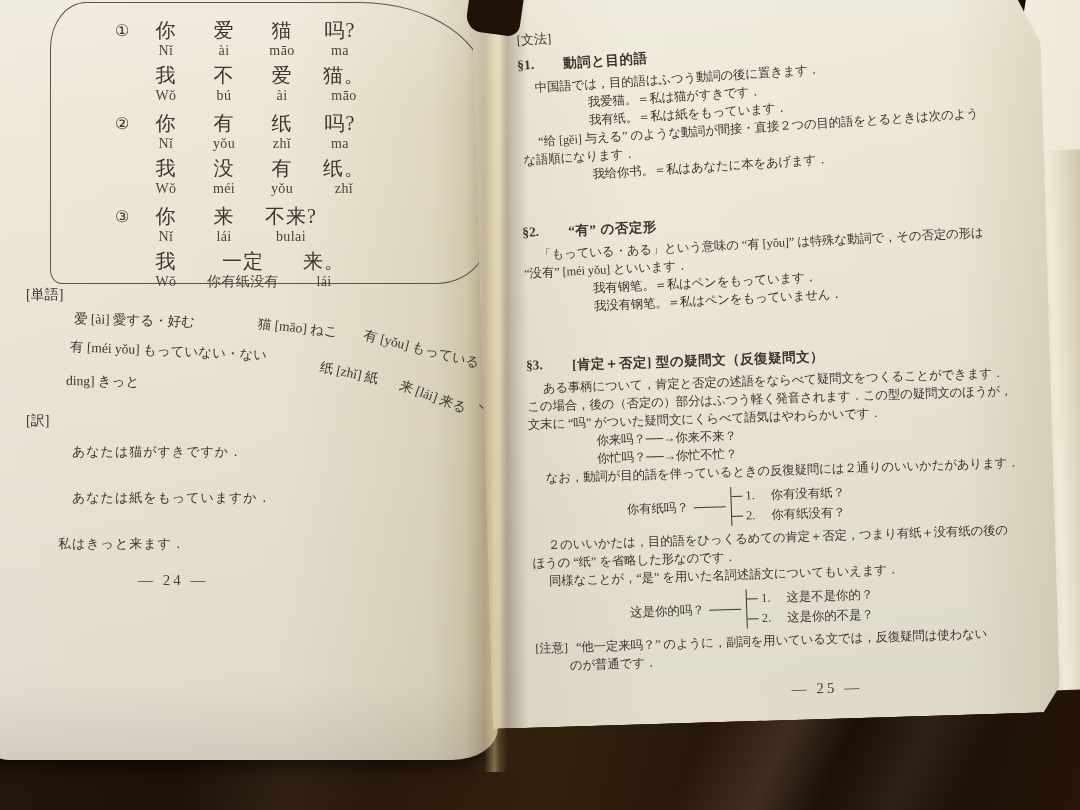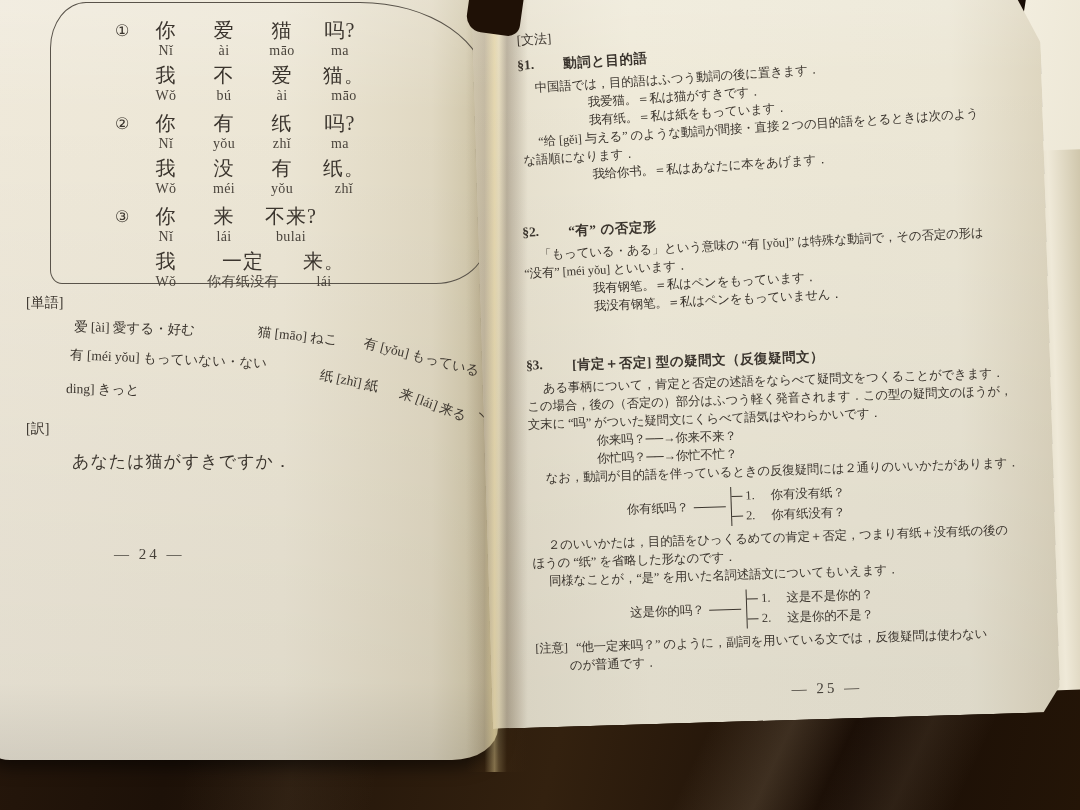--- a/index.html
+++ b/index.html
@@ -55,40 +55,40 @@
     border-radius:36px 128px 52px 12px / 46px 88px 46px 14px;
     padding-top:16px; }
   .ex { margin-left:64px; margin-bottom:8px; }
   .ex-row { display:flex; align-items:flex-start; margin-bottom:4px; }
   .ex-row.answer { margin-left:34px; }
   .ex-num { width:34px; font-size:16px; padding-top:2px; }
   .word { display:inline-flex; flex-direction:column; align-items:center; margin-right:24px; min-width:34px; }
   .word .h { font-size:20px; line-height:1.15; letter-spacing:1px; }
   .word .p { font-size:14px; letter-spacing:.4px; color:#4a443c; line-height:1.25; }
 
-  .vocab { position:relative; height:112px; margin-top:8px; width:505px; font-size:13.5px;font-family:Liberation Serif, serif; }
+  .vocab { position:relative; height:112px; width:505px; font-size:13.5px;font-family:Liberation Serif, serif; }
   .v-label { position:absolute; left:0; top:2px; font-size:14px; }
   .v-seg { position:absolute; white-space:nowrap; transform-origin:left center; }
   .v-r1c1 { left:48px;  top:26px; transform:rotate(1.5deg); }
   .v-r1c2 { left:232px; top:31px; transform:rotate(6deg); }
   .v-r1c3 { left:338px; top:42px; transform:rotate(14deg); }
   .v-r2c1 { left:44px;  top:54px; transform:rotate(2.5deg); }
   .v-r2c2 { left:294px; top:74px; transform:rotate(12deg); }
   .v-r2c3 { left:374px; top:92px; transform:rotate(20deg); }
   .v-r2c4 { left:452px; top:112px; transform:rotate(45deg); }
   .v-r3   { left:40px;  top:88px; transform:rotate(1deg); }
 
   .trans { margin-top:16px; }
   .t-label { font-size:14px; margin-bottom:12px; }
-  .t-line { font-size:17px; line-height:1.55; letter-spacing:1px;font-family:Liberation Mono, monospace; }
+  .t-line { font-size:13px; line-height:1.55; letter-spacing:1px; }
   .t-line.q { margin-left:46px; }
   .t-line.a { margin-left:32px; }
   .t-gap { height:26px; }
   .pagenum { font-size:15px; letter-spacing:3px; color:#46413a; }
-  .pagenum-left { margin-top:18px; margin-left:88px; }
+  .pagenum-left { margin-top:18px; margin-left:112px; }
 
   
   .g-header { font-size:13px; transform:rotate(-2deg); transform-origin:left top; }
   .gsec { transform-origin:left top; }
   .gsec.s1 { transform:rotate(-2deg); margin-top:8px; }
   .gsec.s2 { transform:rotate(-1.2deg); margin-top:36px; }
   .gsec.s3 { transform:rotate(-0.2deg); margin-top:38px; }
   .sec-head { display:flex; margin-bottom:5px; }
   .sec-num { width:46px; font-weight:700; font-size:13.5px; }
   .sec-title { font-weight:700; font-size:13.5px; letter-spacing:.5px; }
@@ -244,21 +244,23 @@
       <div class="v-seg v-r2c2">纸 [zhǐ] 紙</div>
       <div class="v-seg v-r2c3">来 [lái] 来る</div>
       <div class="v-seg v-r2c4">一定 [yí</div>
       <div class="v-seg v-r3">ding] きっと</div>
     </div>
 
     <div class="trans">
       <div class="t-label">[訳]</div>
       <div class="t-line q">あなたは猫がすきですか．</div>
       <div class="t-gap"></div>
+      <div class="t-line q">あなたは紙をもっていますか．</div>
       <div class="t-gap"></div>
+      <div class="t-line a">私はきっと来ます．</div>
     </div>
 
     <div class="pagenum pagenum-left">— 24 —</div>
   </div>
 
   <div class="page page-right">
 
     <div class="g-header">[文法]</div>
 
     <div class="gsec s1">

